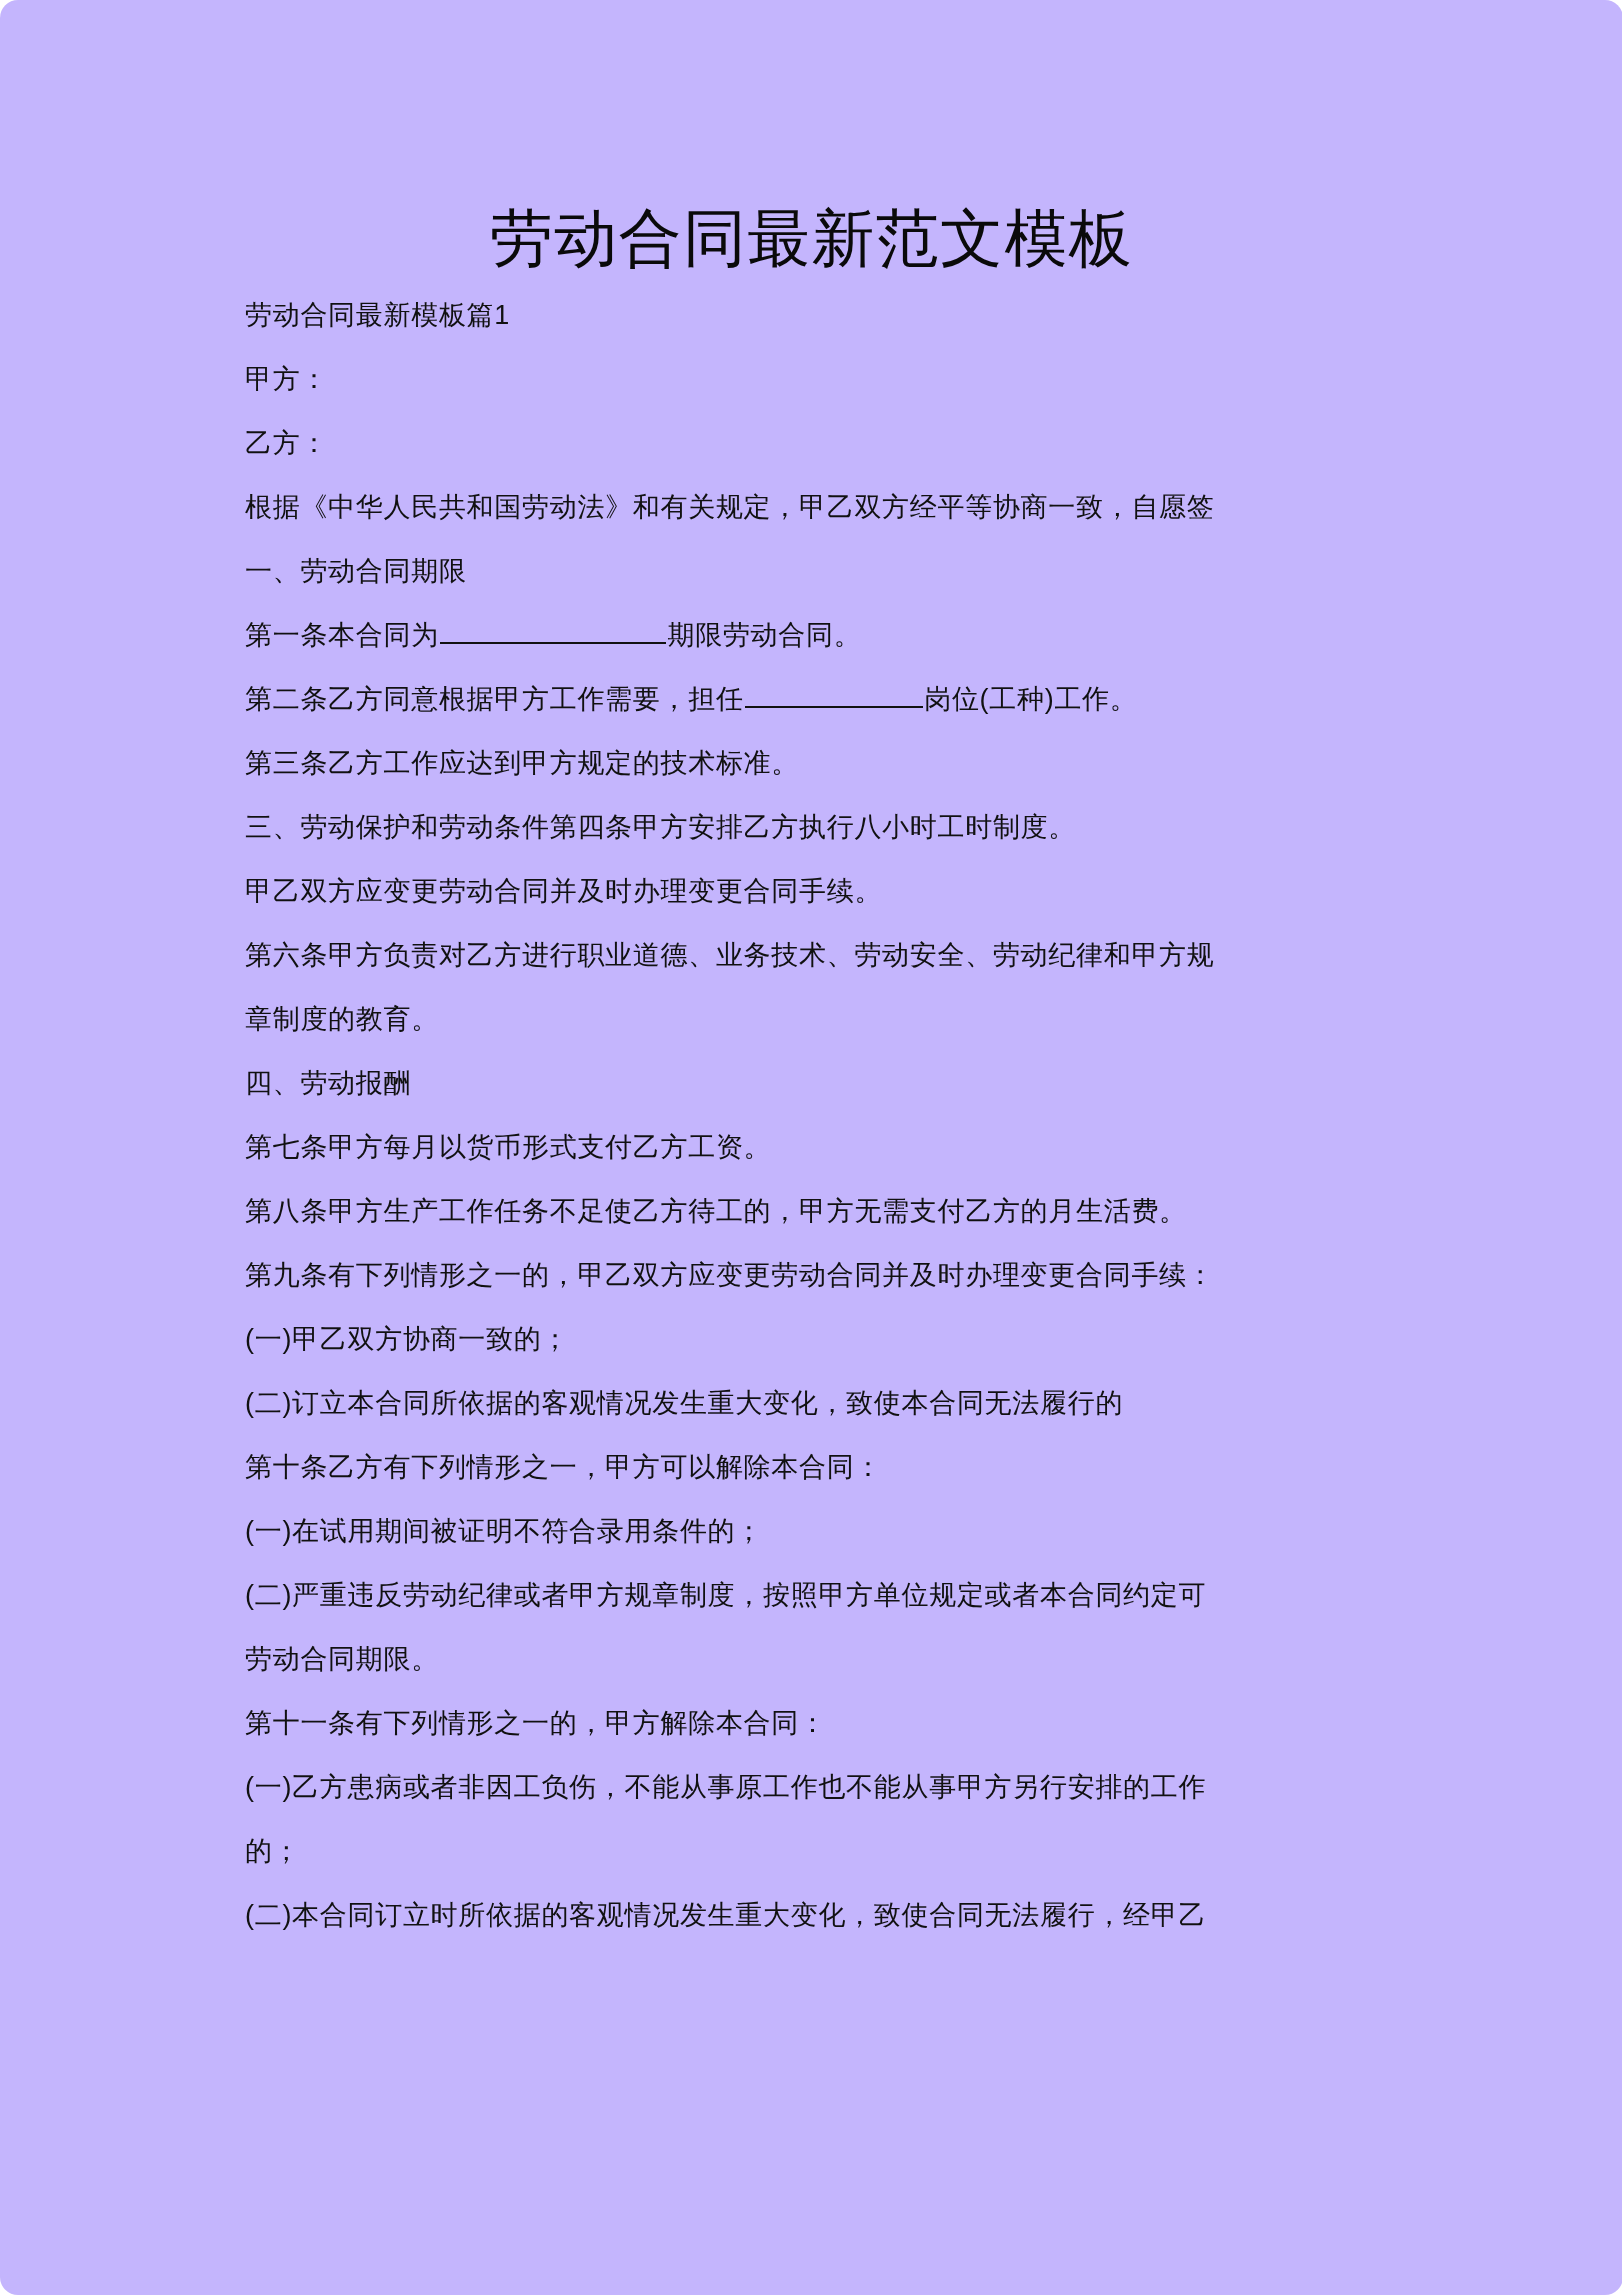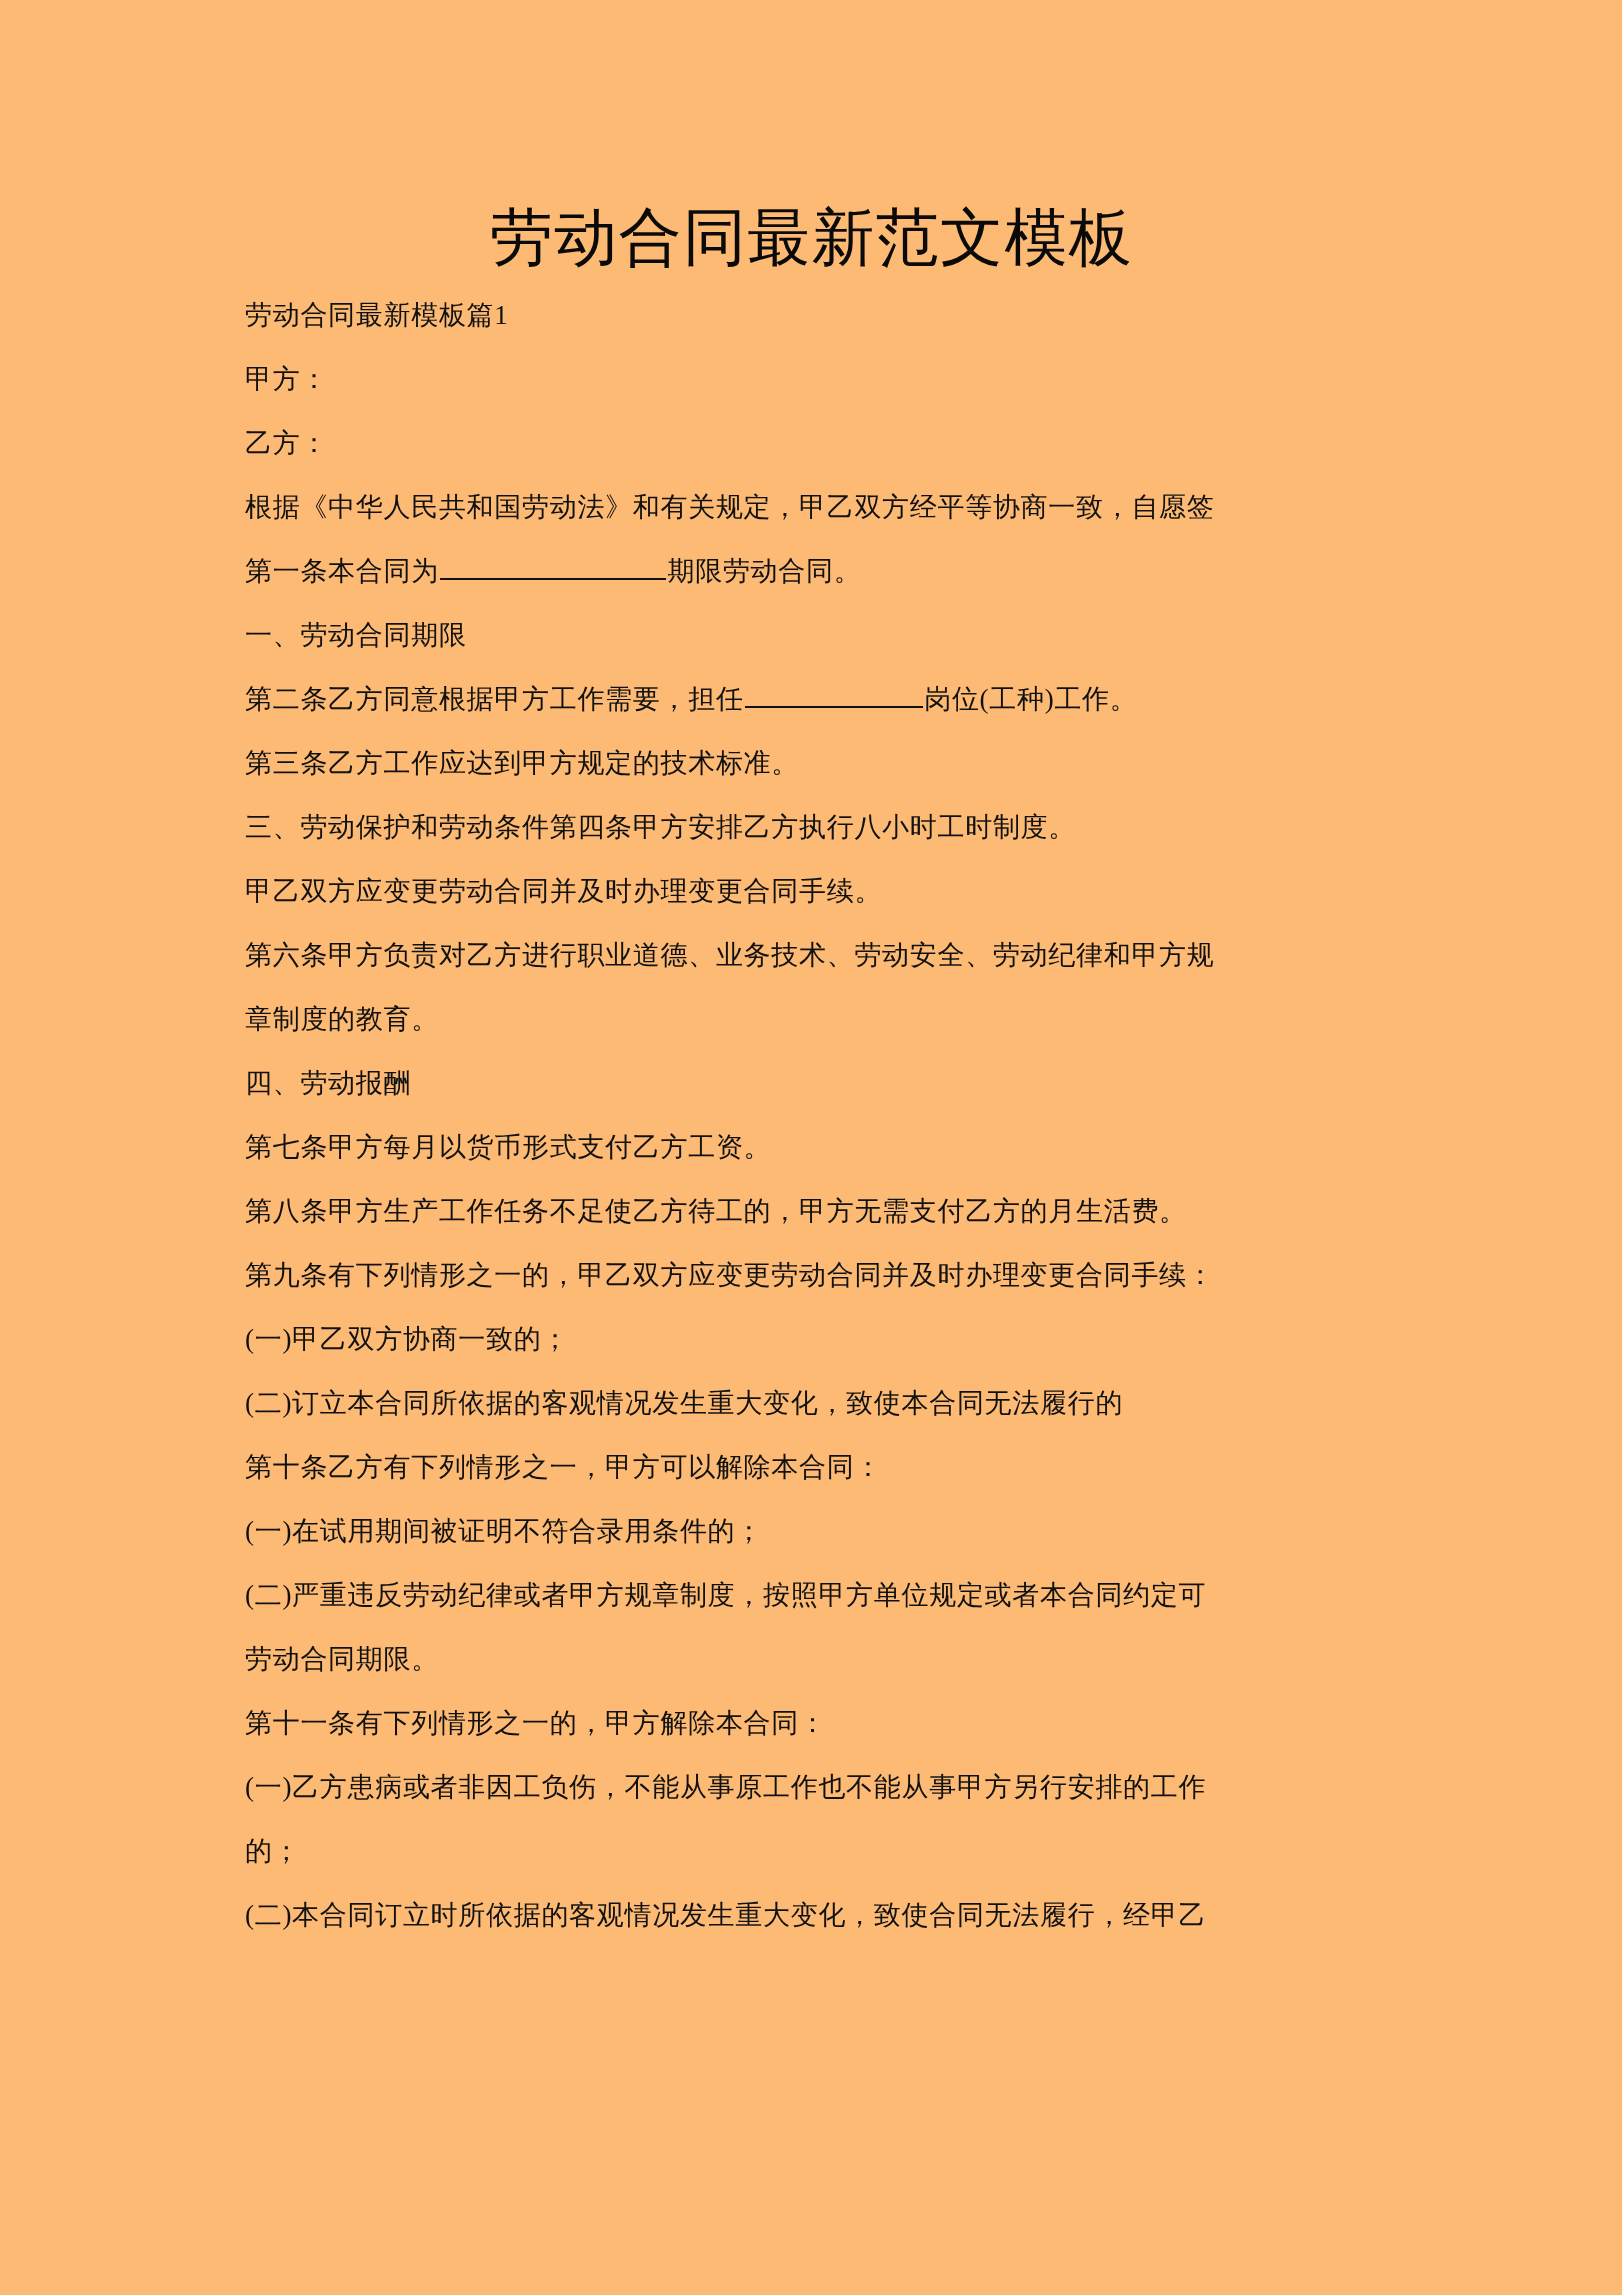--- a/index.html
+++ b/index.html
@@ -1,21 +1,22 @@
 <!DOCTYPE html>
 <html style="font-size:10.5px"><head>
   <meta charset="utf-8">
   <style>
     html, body { margin: 0; padding: 0; background: #ffffff; }
     body { width: 1623px; height: 2295px; position: relative; overflow: hidden; }
     .page {
       position: absolute; left: 0; top: 0; width: 1623px; height: 2295px;
-      background: #fdba74;
-      font-family: Liberation Serif, serif;
+      background: #c4b5fd;
+      font-family: Liberation Sans, sans-serif;
       color: #111111;
+      border-radius: 18px;
     }
     .title {
       position: absolute; left: 0; width: 1623px; top: 196px;
       text-align: center; font-size: 63px; line-height: 85px;
       letter-spacing: 1.3px; color: #0a0a0a;
     }
     .body {
       position: absolute; left: 245px; top: 283px; width: 1139px;
       font-size: 27px; line-height: 64px; letter-spacing: 0.7px;
     }
@@ -31,22 +32,22 @@
 <body>
 
 <div class="page">
   <div class="title">劳动合同最新范文模板</div>
 
   <div class="body">
     <div class="line">劳动合同最新模板篇1</div>
     <div class="line">甲方：</div>
     <div class="line">乙方：</div>
     <div class="line">根据《中华人民共和国劳动法》和有关规定，甲乙双方经平等协商一致，自愿签</div>
+    <div class="line">一、劳动合同期限</div>
     <div class="line"><span>第一条本合同为</span><span class="blank b1"></span><span>期限劳动合同。</span></div>
-    <div class="line">一、劳动合同期限</div>
     <div class="line"><span>第二条乙方同意根据甲方工作需要，担任</span><span class="blank b2"></span><span>岗位(工种)工作。</span></div>
     <div class="line">第三条乙方工作应达到甲方规定的技术标准。</div>
     <div class="line">三、劳动保护和劳动条件第四条甲方安排乙方执行八小时工时制度。</div>
     <div class="line">甲乙双方应变更劳动合同并及时办理变更合同手续。</div>
     <div class="line">第六条甲方负责对乙方进行职业道德、业务技术、劳动安全、劳动纪律和甲方规</div>
     <div class="line">章制度的教育。</div>
     <div class="line">四、劳动报酬</div>
     <div class="line">第七条甲方每月以货币形式支付乙方工资。</div>
     <div class="line">第八条甲方生产工作任务不足使乙方待工的，甲方无需支付乙方的月生活费。</div>
     <div class="line">第九条有下列情形之一的，甲乙双方应变更劳动合同并及时办理变更合同手续：</div>

